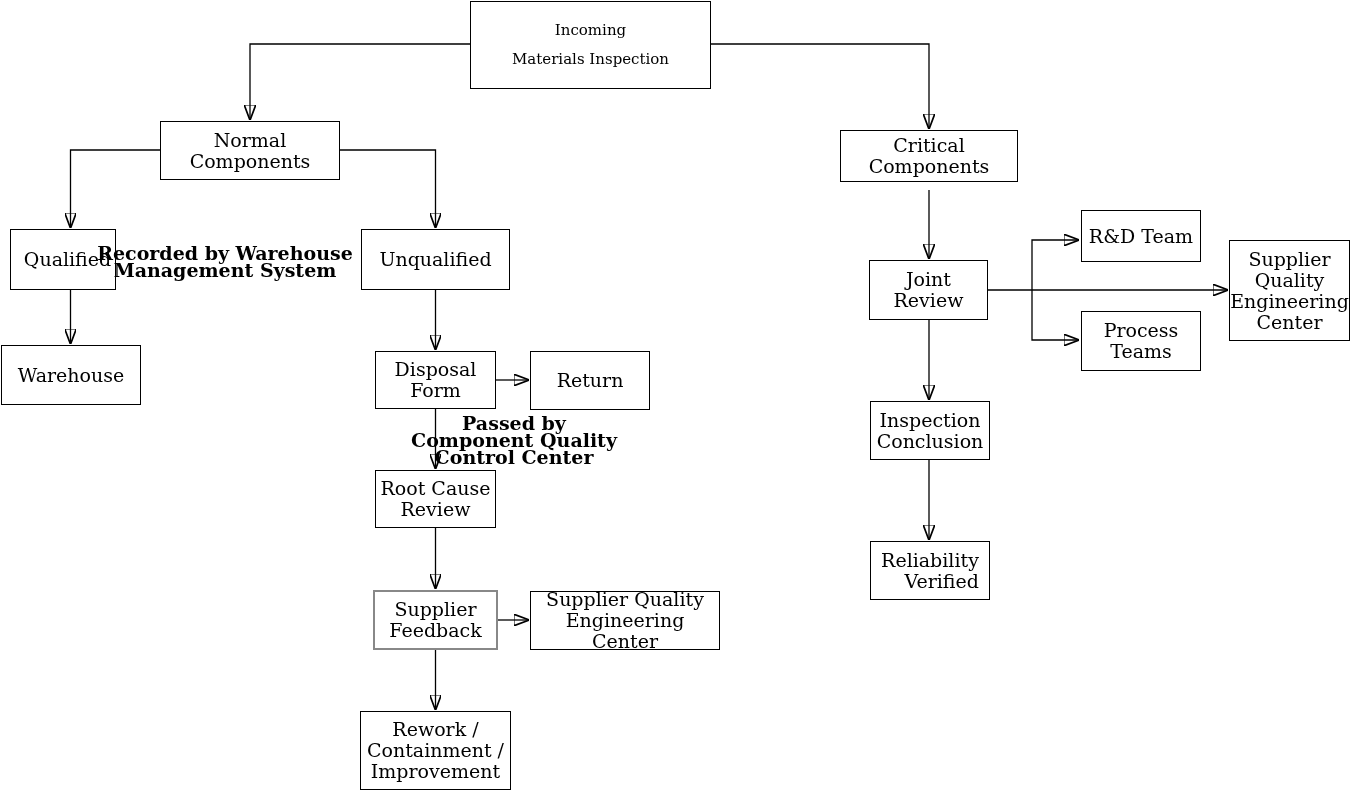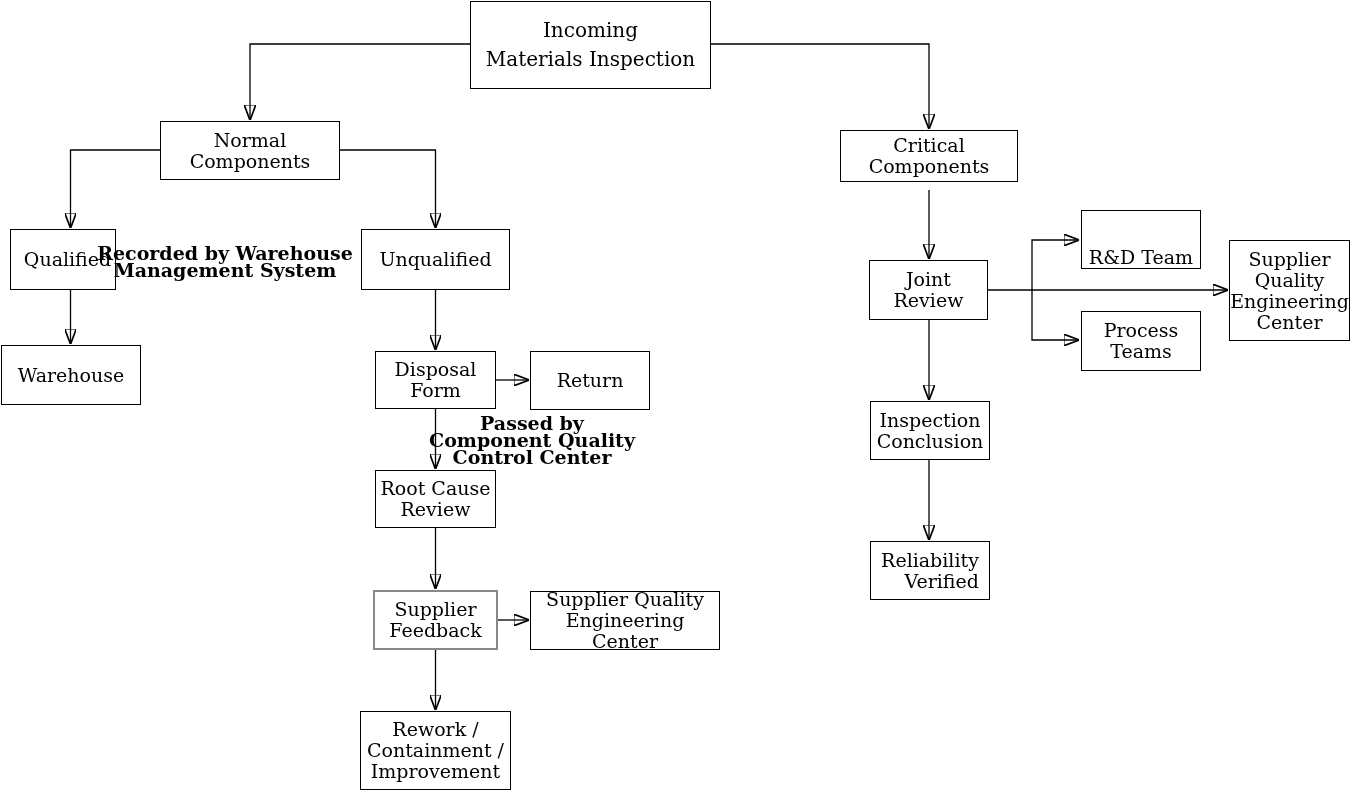--- a/index.html
+++ b/index.html
@@ -35,21 +35,21 @@
     background: #ffffff;
     display: flex;
     align-items: center;
     justify-content: center;
     text-align: center;
     font-size: 19px;
     line-height: 21px;
     white-space: pre-line;
   }
   .node--title {
-    font-size: 20px;
+    font-size: 15px;
     line-height: 29px;
   }
   .node--feedback {
     border: 2px solid #888888;
   }
   .annotation {
     position: absolute;
     transform: translateX(-50%);
     text-align: center;
     font-size: 19px;
@@ -140,21 +140,21 @@
   <div class="node" style="left:360px; top:711px; width:151px; height:79px;">
     <span>Rework /
 Containment /
 Improvement</span>
   </div>
 
   <div class="node" style="left:869px; top:260px; width:119px; height:60px;">
     <span>Joint Review</span>
   </div>
 
-  <div class="node" style="left:1081px; top:210px; width:120px; height:59px;align-items:flex-end;">
+  <div class="node" style="left:1081px; top:210px; width:120px; height:52px;">
     <span>R&amp;D Team</span>
   </div>
 
   <div class="node" style="left:1081px; top:311px; width:120px; height:60px;">
     <span>Process
 Teams</span>
   </div>
 
   <div class="node" style="left:1229px; top:240px; width:121px; height:101px;">
     <span>Supplier
@@ -169,17 +169,17 @@
   </div>
 
   <div class="node" style="left:870px; top:541px; width:120px; height:59px;text-align:right;">
     <span>Reliability
 Verified</span>
   </div>
 
   <div class="annotation" style="left:225px; top:245px;">Recorded by Warehouse
 Management System</div>
 
-  <div class="annotation" style="left:532px; top:415px;">Passed by
+  <div class="annotation" style="left:514px; top:415px;">Passed by
 Component Quality
 Control Center</div>
 
 </div>
 
 </body></html>

